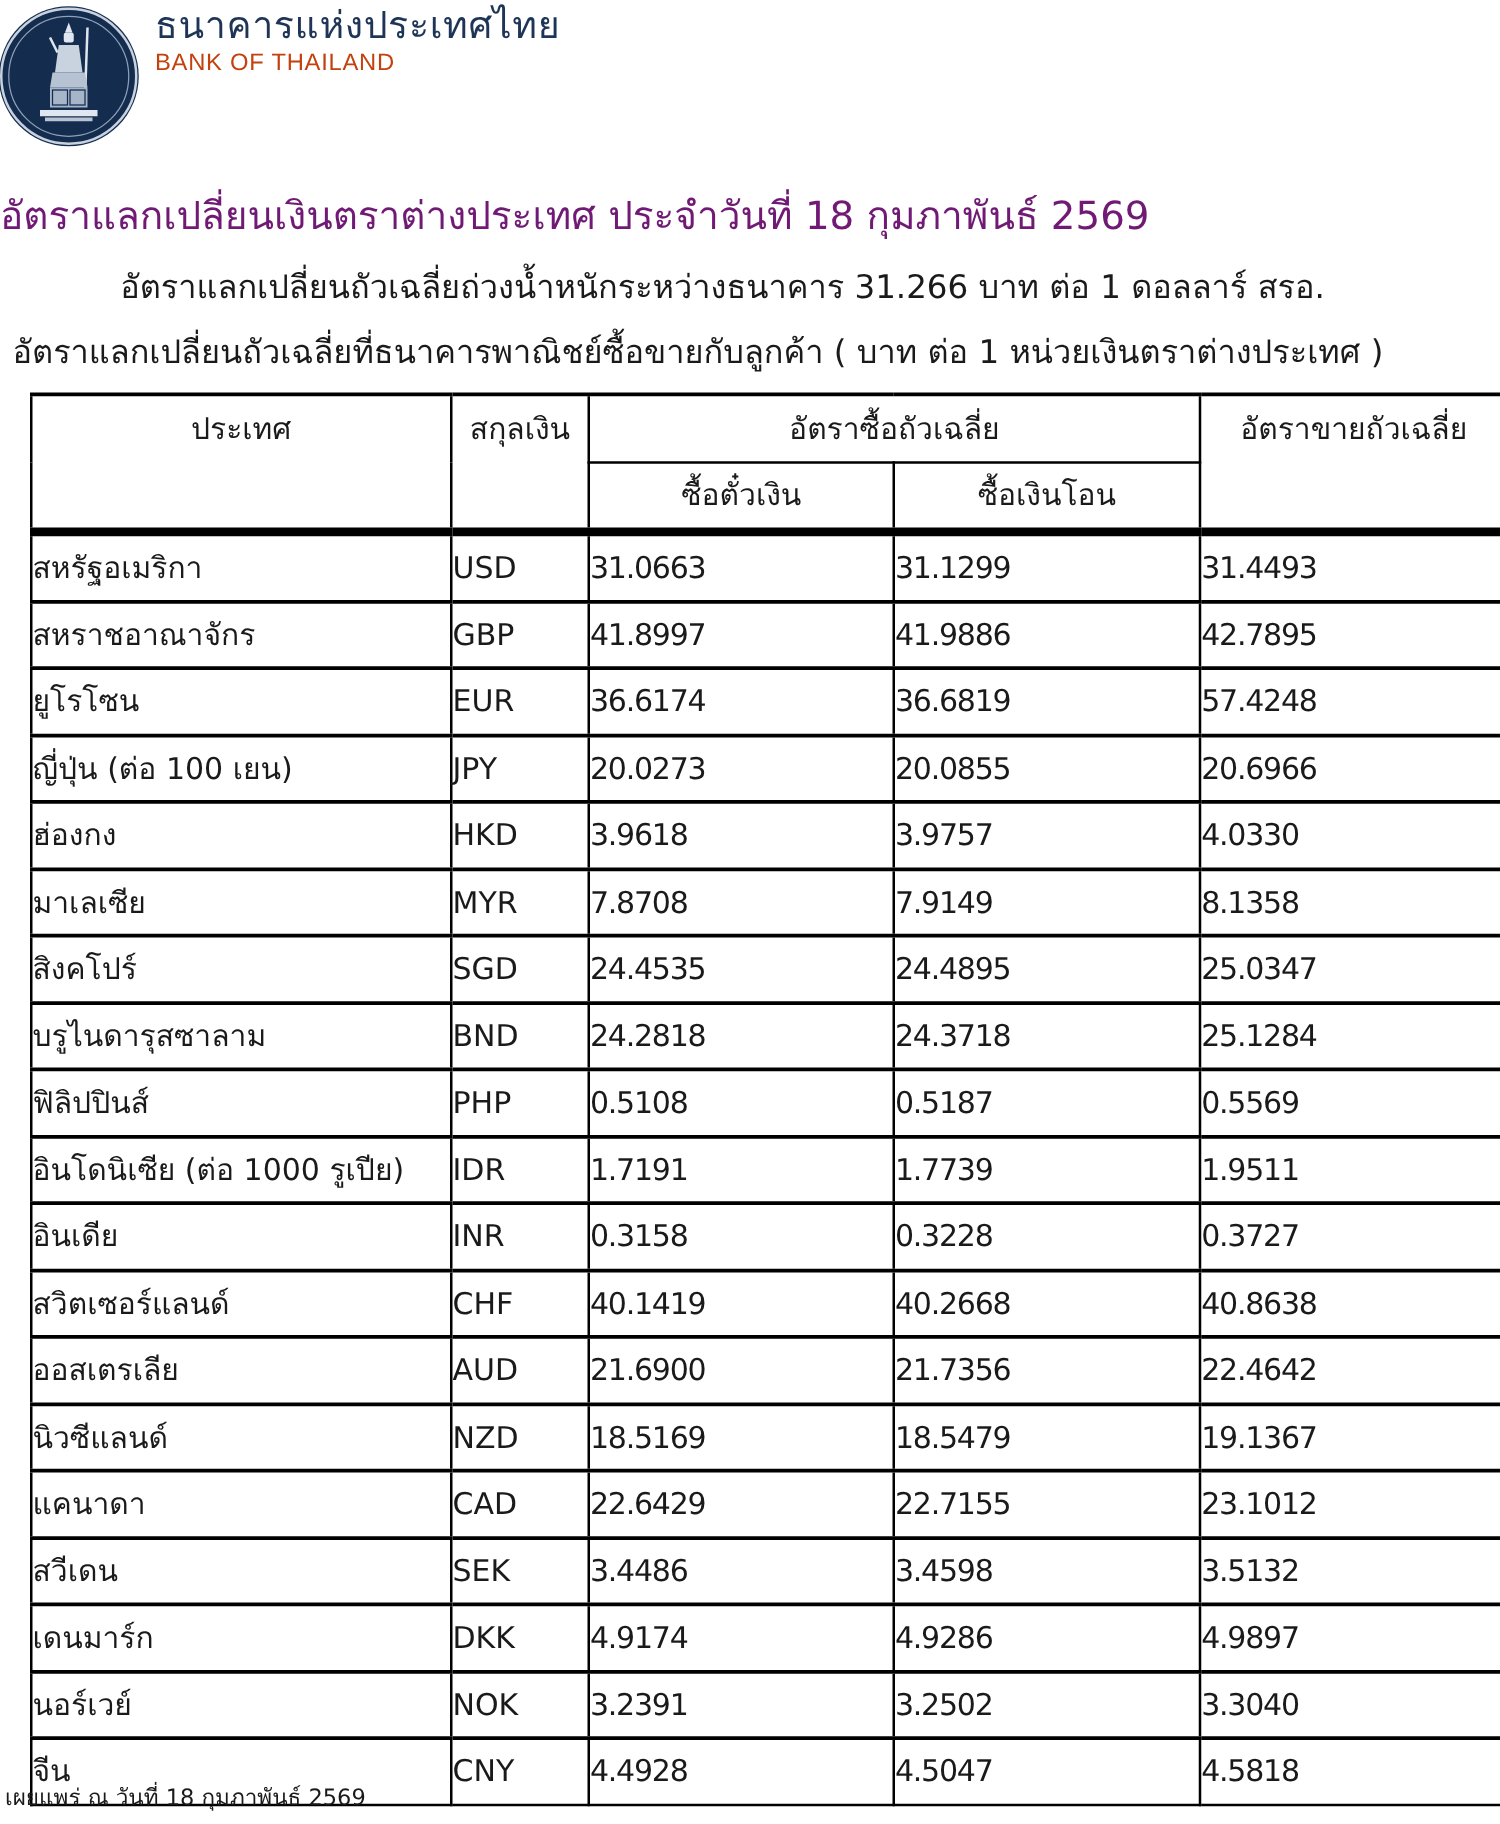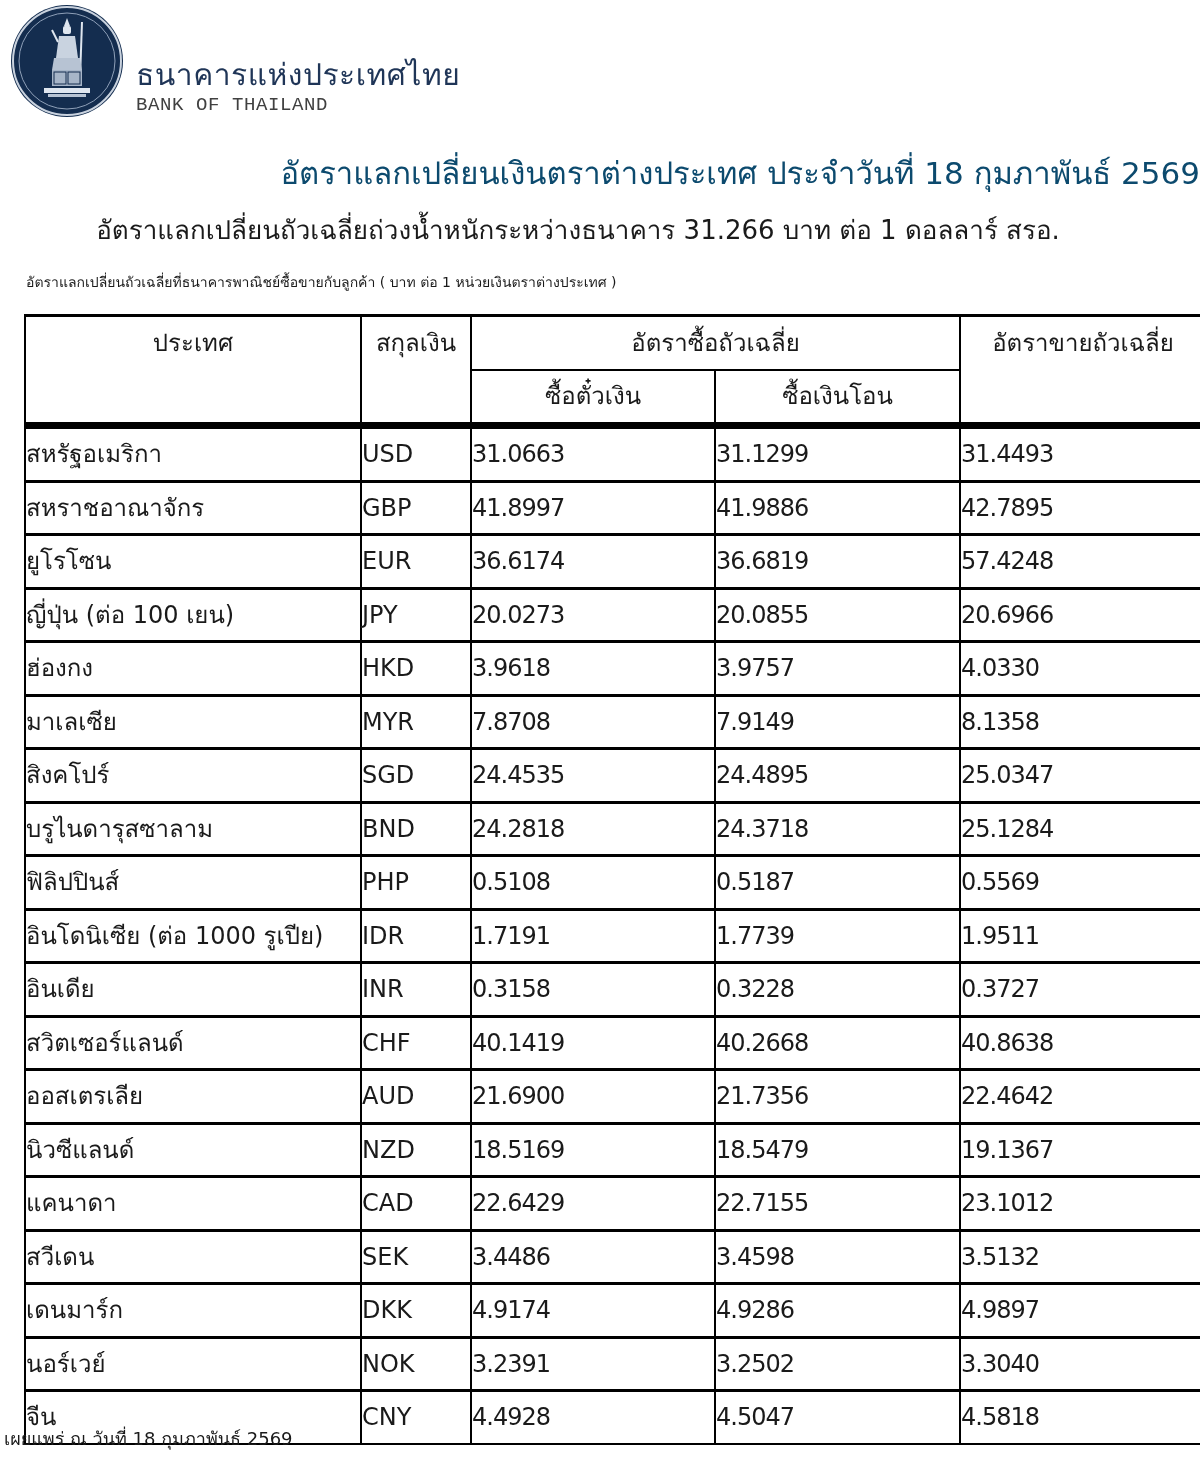--- a/index.html
+++ b/index.html
@@ -1,29 +1,29 @@
 <!DOCTYPE html>
 <html><head>
 <meta charset="utf-8">
 <style>
   html, body { margin:0; padding:0; background:#ffffff; }
   body { width:1200px; height:1459px; position:relative; overflow:hidden;
          font-family:"DejaVu Sans", "Liberation Sans", sans-serif; color:#1a1a1a; }
 
-  .header { position:absolute; left:12px; top:6px; height:110px; display:flex; align-items:flex-end; }
+  .header { position:absolute; left:0; top:6px; height:110px; display:flex; align-items:flex-start; }
   .seal { width:106px; height:106px; border-radius:50%; background:#142d4f;
           border:2px solid #c9d2de; box-shadow:0 0 0 1px #142d4f; position:relative; overflow:hidden; }
   .seal svg { position:absolute; left:0; top:0; }
   .brand { margin-left:14px; margin-top:-4px; }
   .brand-th { font-family:"DejaVu Sans", sans-serif; font-size:30px; color:#1f3557; letter-spacing:0.5px; line-height:38px; }
-  .brand-en { font-family:Liberation Mono, monospace; font-size:19px; color:#404040; letter-spacing:0.6px; line-height:22px; }
-
-  .title { position:absolute; left:0; width:1200px; top:150px; text-align:right; font-size:31px; line-height:46px; color:#0c4a6e; }
+  .brand-en { font-family:Liberation Sans, sans-serif; font-size:19px; color:#c2410c; letter-spacing:0.6px; line-height:22px; }
+
+  .title { position:absolute; left:0; width:1200px; top:150px; text-align:left; font-size:31px; line-height:46px; color:#701a75; }
   .subtitle { position:absolute; left:0; width:1156px; top:208px; text-align:center; font-size:26px; line-height:44px; }
-  .caption { position:absolute; left:26px; top:262px; font-size:14px; line-height:40px; white-space:nowrap; }
+  .caption { position:absolute; left:10px; top:262px; font-size:26px; line-height:40px; white-space:nowrap; }
 
   table.rates { position:absolute; left:24px; top:314px; width:1181px; border-collapse:collapse; table-layout:fixed; }
   table.rates th, table.rates td { border:2px solid #000; font-weight:normal; font-size:24px; padding:0; }
   table.rates th { text-align:center; vertical-align:top; }
   .h1 th { height:52px; line-height:52px; }
   .h2 th { height:51px; line-height:51px; border-top:1px solid #000; }
   table.rates thead tr.h1 th { border-top:3px solid #000; }
   table.rates tbody tr:first-child td { border-top:7px solid #000000; }
   table.rates td { height:50.5px; line-height:50px; }
   td.country { text-align:left; padding-left:10px; white-space:nowrap; overflow:hidden; }

